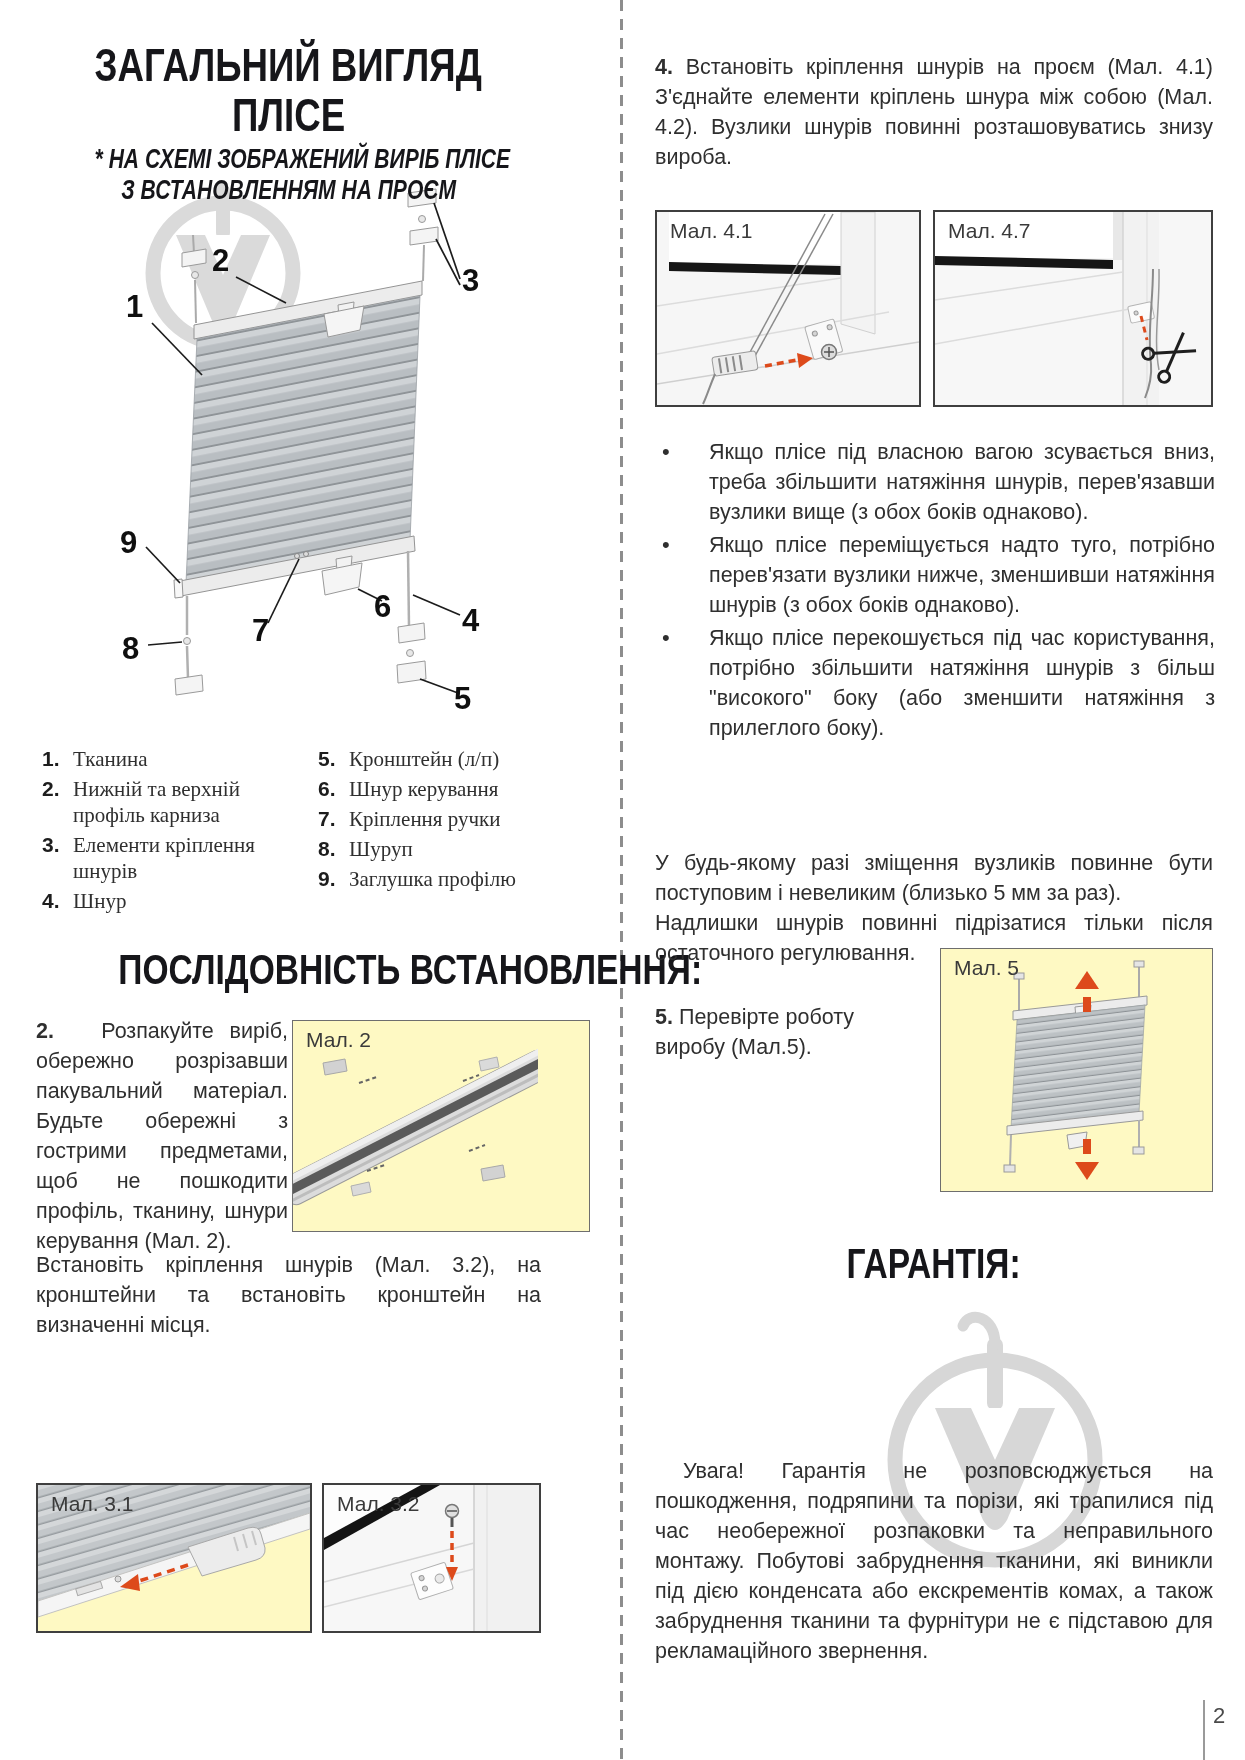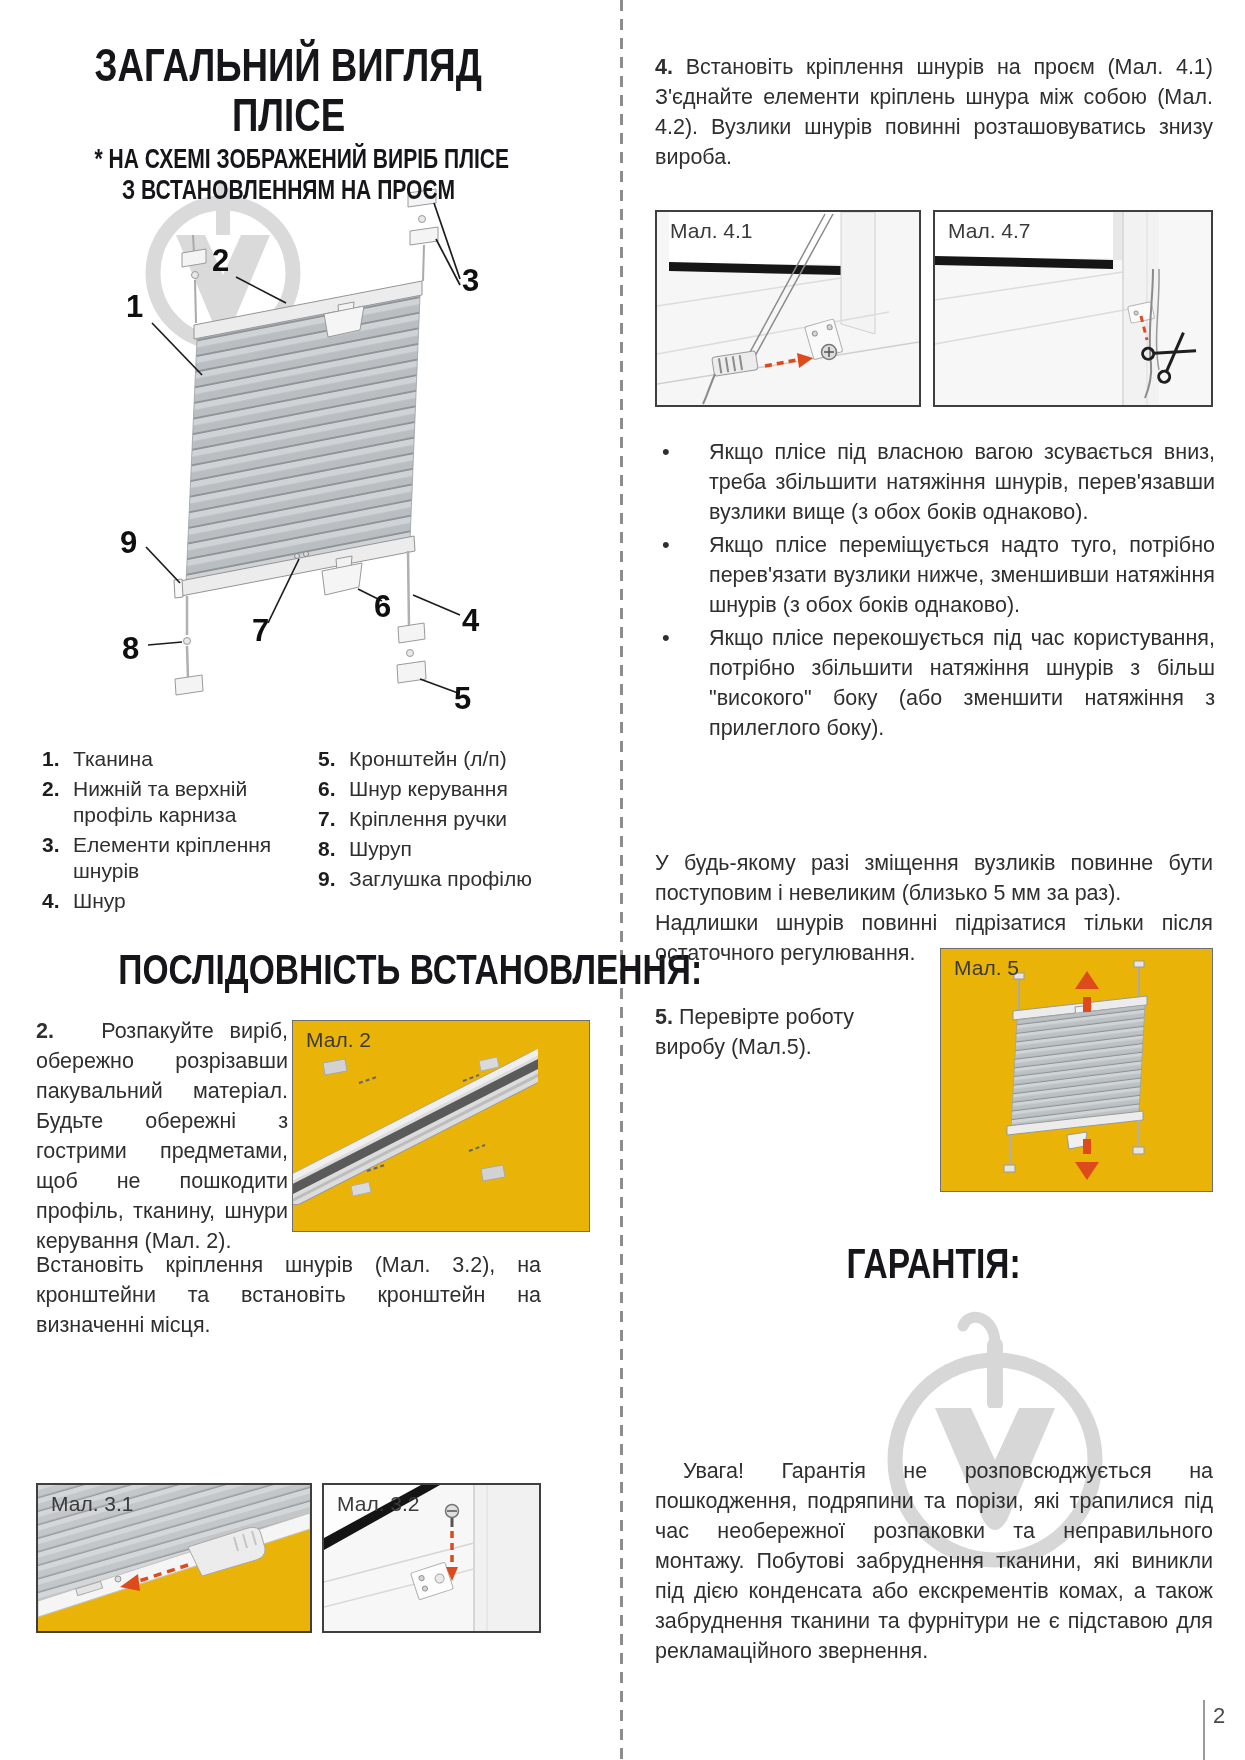--- a/index.html
+++ b/index.html
@@ -4,28 +4,28 @@
 <style>
   html,body{margin:0;padding:0;background:#e9e9e9;}
   .page{position:relative;width:1245px;height:1760px;background:#ffffff;
         font-family:"Liberation Sans",sans-serif;color:#2e2e2e;overflow:hidden;margin:0 auto;}
   .abs{position:absolute;}
   .body-text{font-size:21.5px;line-height:30px;text-align:justify;color:#2f2f2f;}
   .bold{font-weight:700;}
   .cond{font-weight:700;color:#16161a;display:inline-block;transform:scaleX(0.78);
         transform-origin:50% 50%;white-space:nowrap;letter-spacing:0px;}
   .center{text-align:center;}
-  .figbox{position:absolute;border:2px solid #3f3f3f;background:#eab308;box-sizing:border-box;}
+  .figbox{position:absolute;border:2px solid #3f3f3f;background:#fef9c3;box-sizing:border-box;}
   .figbox.thin{border:1.5px solid #6e6e6e;}
   .figlabel{position:absolute;top:7px;left:13px;font-size:21px;color:#3a3a3a;z-index:3;}
   .figsvg{position:absolute;left:0;top:0;}
   .co{position:absolute;font-weight:700;font-size:31px;color:#0f0f0f;line-height:1;}
   .leg{display:flex;margin-bottom:4px;font-size:21px;line-height:26px;}
   .leg .n{flex:none;width:31px;font-weight:700;color:#1d1d1d;}
-  .leg .t{flex:1;color:#2f2f2f;}
+  .leg .t{flex:1;color:#2f2f2f;font-family:Liberation Serif, serif;}
   .bullet{display:flex;margin-bottom:3px;}
   .bullet .dot{flex:none;width:47px;padding-left:7px;font-size:22px;}
   .bullet .txt{flex:1;}
   .divider{position:absolute;left:620px;top:0;width:3px;height:1760px;
            background:repeating-linear-gradient(to bottom,#8d8d8d 0 11px,transparent 11px 19px);}
   .z2{z-index:2;position:relative;}
   .pageno-line{position:absolute;left:1203px;top:1700px;width:2px;height:60px;background:#9a9a9a;}
   .pageno{position:absolute;left:1213px;top:1703px;font-size:22px;color:#4a4a4a;}
 </style>
 </head>
@@ -33,21 +33,21 @@
 
 <div class="page">
 
   <div class="divider"></div>
 
   <div class="abs center" style="left:36px;top:40px;width:505px;">
     <div class="cond" style="font-size:47px;line-height:50px;">ЗАГАЛЬНИЙ ВИГЛЯД</div><br>
     <div class="cond" style="font-size:47px;line-height:50px;">ПЛІСЕ</div>
   </div>
 
-  <div class="abs center" style="left:36px;top:144px;width:505px;z-index:2;">
+  <div class="abs center" style="left:36px;top:144px;width:505px;z-index:2;font-style:italic;">
     <div class="cond" style="font-size:27px;line-height:31px;">* НА СХЕМІ ЗОБРАЖЕНИЙ ВИРІБ ПЛІСЕ</div><br>
     <div class="cond" style="font-size:27px;line-height:31px;">З ВСТАНОВЛЕННЯМ НА ПРОЄМ</div>
   </div>
 
   <div class="abs" style="left:56px;top:183px;width:486px;height:545px;">
     <svg width="486" height="545" viewBox="0 0 486 545">
       <defs>
         <pattern id="pl" width="40" height="15.2" patternUnits="userSpaceOnUse" patternTransform="rotate(-11)">
           <rect width="40" height="15.2" fill="#b9bec2"></rect>
           <rect width="40" height="6" fill="#cfd3d6"></rect>

